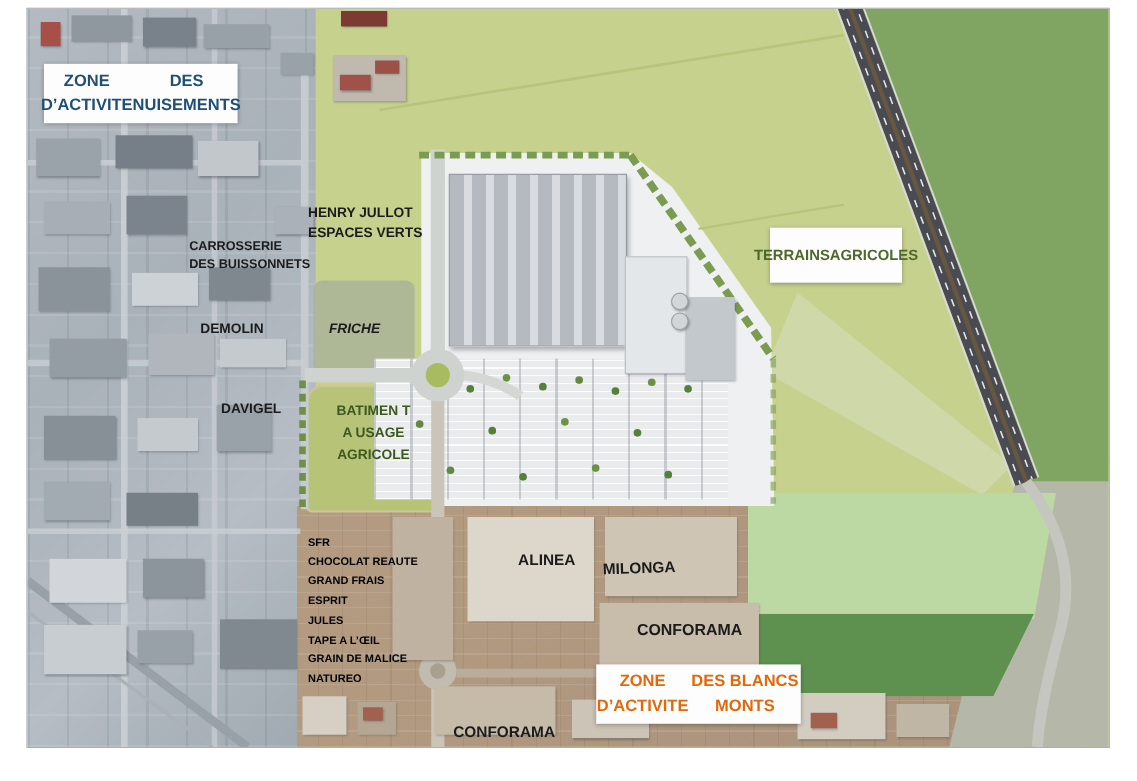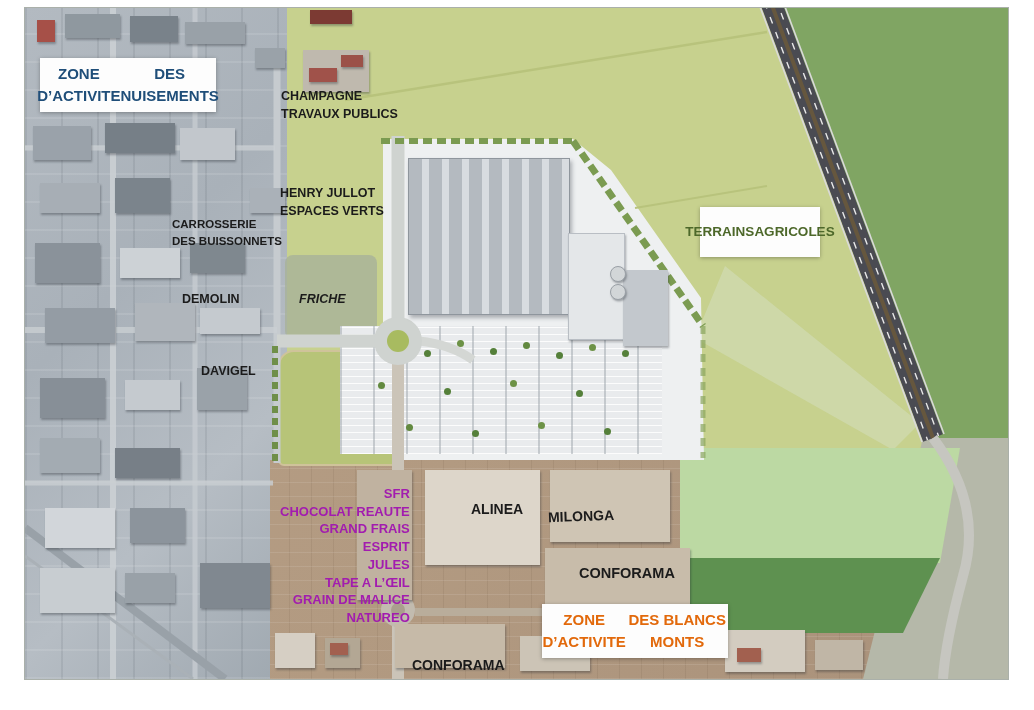--- a/index.html
+++ b/index.html
@@ -23,21 +23,21 @@
     repeating-linear-gradient(0deg, rgba(255,255,255,.85) 0 1px, rgba(0,0,0,0) 1px 7px),
     #e9ebed;}
   .trees{position:absolute;width:7px;height:7px;border-radius:50%;background:#55803a;
     box-shadow:33px 6px 0 #62893f,66px 14px 0 #55803a,99px 4px 0 #6d9246,132px 12px 0 #55803a,
     165px 6px 0 #62893f,198px 16px 0 #55803a,231px 8px 0 #6d9246,264px 14px 0 #55803a,
     20px 46px 0 #62893f,86px 52px 0 #55803a,152px 44px 0 #6d9246,218px 54px 0 #55803a,
     48px 88px 0 #62893f,114px 94px 0 #55803a,180px 86px 0 #6d9246,246px 92px 0 #55803a;}
   .lbl{position:absolute;font-weight:700;color:#1b1b1b;line-height:1.4;white-space:nowrap;}
   .box{position:absolute;background:#fdfdfd;display:flex;flex-direction:row;align-items:center;justify-content:center;font-weight:700;text-align:center;box-shadow:0 1px 4px rgba(0,0,0,.3);}
   .blue{color:#1f4e79;} .dkgreen{color:#4d682a;} .orange{color:#e2690b;} .batgreen{color:#3c581f;}
-  .stores div{font-size:13px;font-weight:700;color:#a21caf;line-height:17.7px;white-space:nowrap;text-align:right;}
+  .stores div{font-size:10px;font-weight:700;color:#000000;line-height:17.7px;white-space:nowrap;}
 </style>
 </head>
 <body>
 
 <div class="map">
 
   <div class="layer urban"></div>
 
   <div class="layer" style="left:0;top:0;width:983px;height:671px;clip-path:polygon(752px 0,983px 0,983px 430px,905px 430px);background:#80a563;"></div>
 
@@ -162,39 +162,40 @@
   <div class="box dkgreen" style="left:675px;top:199px;width:120px;height:50px;font-size:13.5px;line-height:20px;">
     <span>TERRAINS</span>
     <span>AGRICOLES</span>
   </div>
 
   <div class="box orange" style="left:517px;top:596px;width:186px;height:54px;font-size:15px;line-height:22px;">
     <span>ZONE D’ACTIVITE</span>
     <span>DES BLANCS MONTS</span>
   </div>
 
-  <div class="lbl" style="left:256px;top:79px;font-size:12.5px;line-height:18px;">
-    <div>CHAMPAGNE</div>
-    <div>TRAVAUX PUBLICS</div>
-  </div>
 
   <div class="lbl" style="left:147px;top:208px;font-size:11.5px;line-height:17px;">
     <div>CARROSSERIE</div>
     <div>DES BUISSONNETS</div>
   </div>
 
   <div class="lbl" style="left:255px;top:176px;font-size:12.5px;line-height:18px;">
     <div>HENRY JULLOT</div>
     <div>ESPACES VERTS</div>
   </div>
 
   <div class="lbl" style="left:157px;top:283px;font-size:12.5px;">DEMOLIN</div>
   <div class="lbl" style="left:274px;top:283px;font-size:12.5px;font-style:italic;">FRICHE</div>
   <div class="lbl" style="left:176px;top:355px;font-size:12.5px;">DAVIGEL</div>
 
+  <div class="lbl batgreen" style="left:262px;top:355px;width:105px;text-align:center;font-size:12.5px;line-height:20px;">
+    <div>BATIMEN T</div>
+    <div>A USAGE</div>
+    <div>AGRICOLE</div>
+  </div>
 
   <div class="lbl stores" style="left:255px;top:477px;">
     <div>SFR</div>
     <div>CHOCOLAT REAUTE</div>
     <div>GRAND FRAIS</div>
     <div>ESPRIT</div>
     <div>JULES</div>
     <div>TAPE A L’ŒIL</div>
     <div>GRAIN DE MALICE</div>
     <div>NATUREO</div>

